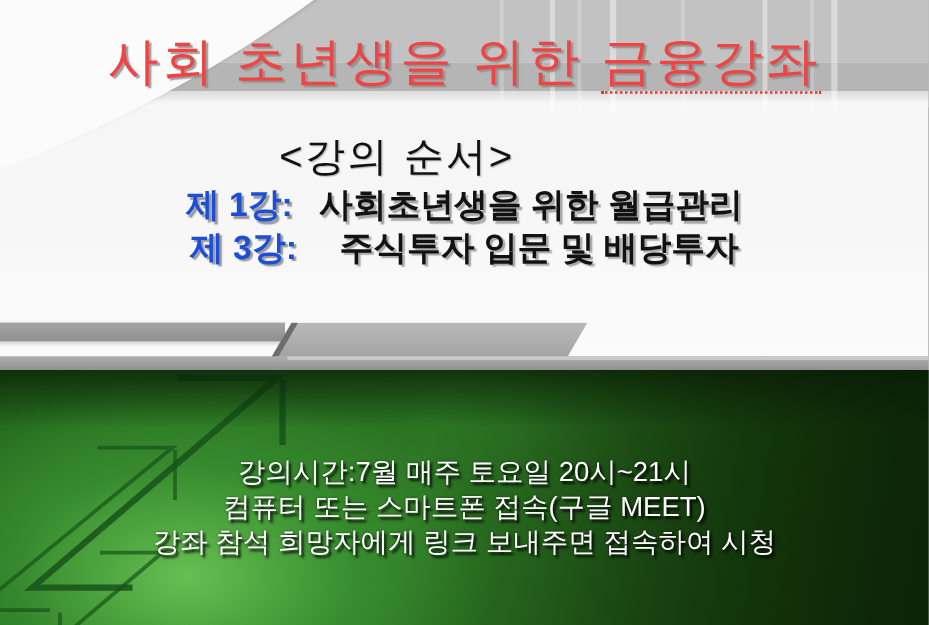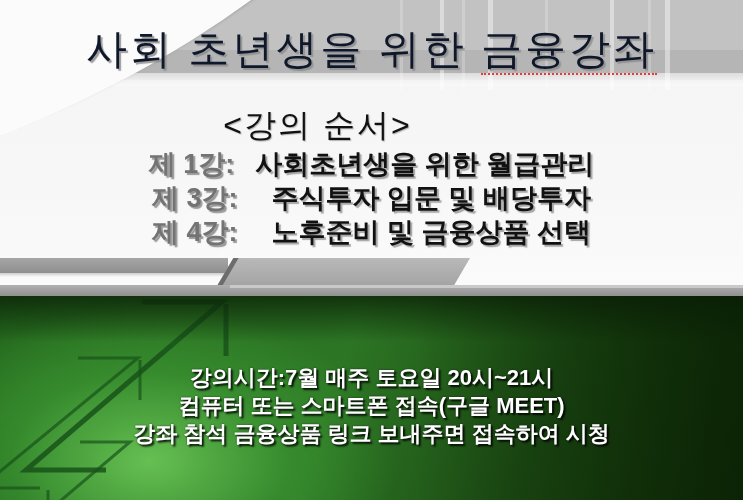--- a/index.html
+++ b/index.html
@@ -113,21 +113,21 @@
   .zmotif line,.zmotif polyline{
     fill:none;stroke:#17521a;stroke-opacity:0.85;stroke-width:5;
   }
   .zmotif.thin polyline{stroke-width:3;stroke-opacity:0.7;}
 
   
   .title{
     position:absolute;left:0;top:22px;width:743px;
     text-align:center;
     font-size:41px;font-weight:400;letter-spacing:3px;
-    color:#0f172a;
+    color:#ef4444;
     text-shadow:2px 2px 1px rgba(140,140,140,0.85);
     white-space:nowrap;
   }
   .title .spell{
     border-bottom:2px dotted #e33b3b;
     padding-bottom:1px;
   }
 
   .subtitle{
     position:absolute;left:0;top:104px;width:635px;
@@ -139,37 +139,37 @@
   }
 
   .lecture-list{
     position:absolute;left:0;top:146px;width:743px;
   }
   .lecture-row{
     display:flex;justify-content:center;align-items:baseline;
     height:34px;white-space:nowrap;
   }
   .lec-no{
-    font-size:27px;font-weight:bold;color:#737373;
+    font-size:27px;font-weight:bold;color:#1d4ed8;
     text-shadow:2px 2px 1px rgba(120,120,120,0.75);
     letter-spacing:0px;
   }
   .lec-title{
     font-size:27px;font-weight:bold;color:#111;
     text-shadow:2px 2px 1px rgba(130,130,130,0.7);
     margin-left:21px;letter-spacing:0px;
   }
   .lec-title.indent{margin-left:34px;}
 
   .footer{
     position:absolute;left:0;top:364px;width:743px;
     text-align:center;
   }
   .footer-line{
-    font-size:22px;font-weight:bold;color:#ffffff;
+    font-size:22px;font-weight:normal;color:#ffffff;
     letter-spacing:0px;line-height:28px;
     white-space:nowrap;
     text-shadow:2px 2px 2px rgba(0,0,0,0.85), 0 0 2px rgba(0,0,0,0.6);
   }
 </style>
 </head>
 <body>
 
 <div class="slide">
 
@@ -222,25 +222,21 @@
 
   <div class="lecture-list">
     <div class="lecture-row">
       <span class="lec-no">제 1강:</span>
       <span class="lec-title">사회초년생을 위한 월급관리</span>
     </div>
     <div class="lecture-row">
       <span class="lec-no">제 3강:</span>
       <span class="lec-title indent">주식투자 입문 및 배당투자</span>
     </div>
-    <div class="lecture-row">
-      <span class="lec-no">제 4강:</span>
-      <span class="lec-title indent">노후준비 및 금융상품 선택</span>
-    </div>
   </div>
 
   <div class="footer">
     <div class="footer-line">강의시간:7월 매주 토요일 20시~21시</div>
     <div class="footer-line">컴퓨터 또는 스마트폰 접속(구글 MEET)</div>
-    <div class="footer-line">강좌 참석 금융상품 링크 보내주면 접속하여 시청</div>
+    <div class="footer-line">강좌 참석 희망자에게 링크 보내주면 접속하여 시청</div>
   </div>
 
 </div>
 
 </body></html>

